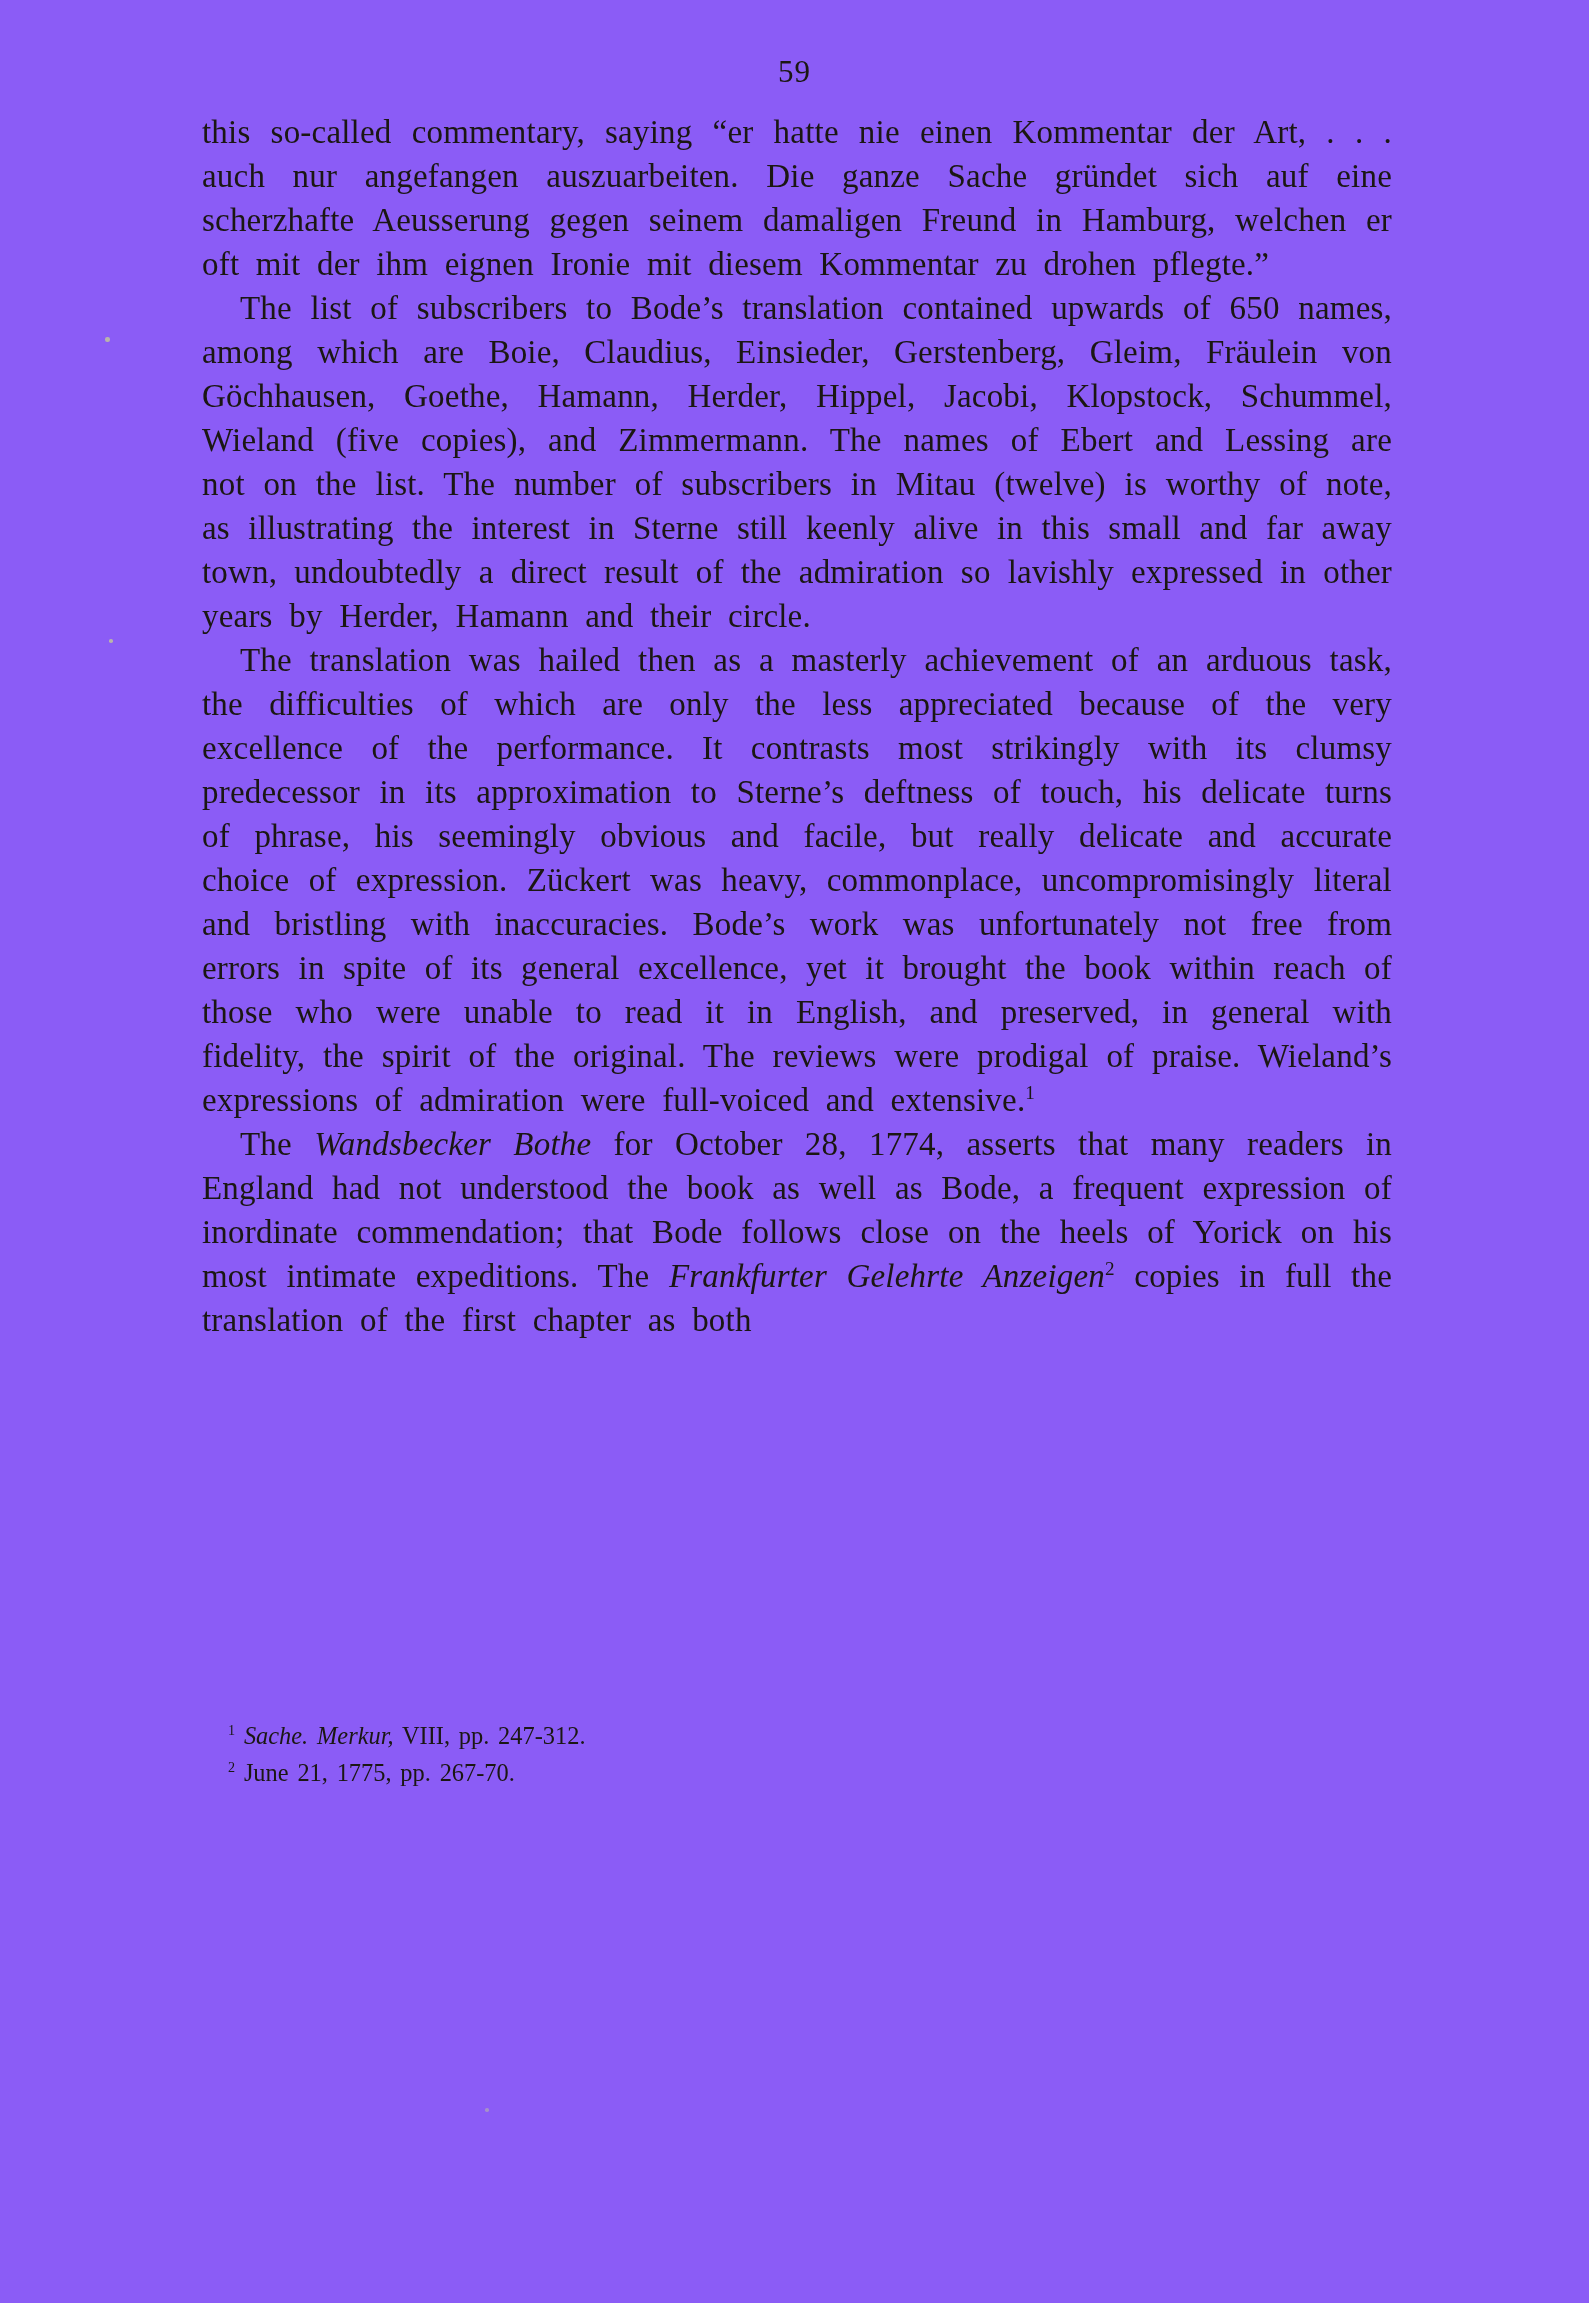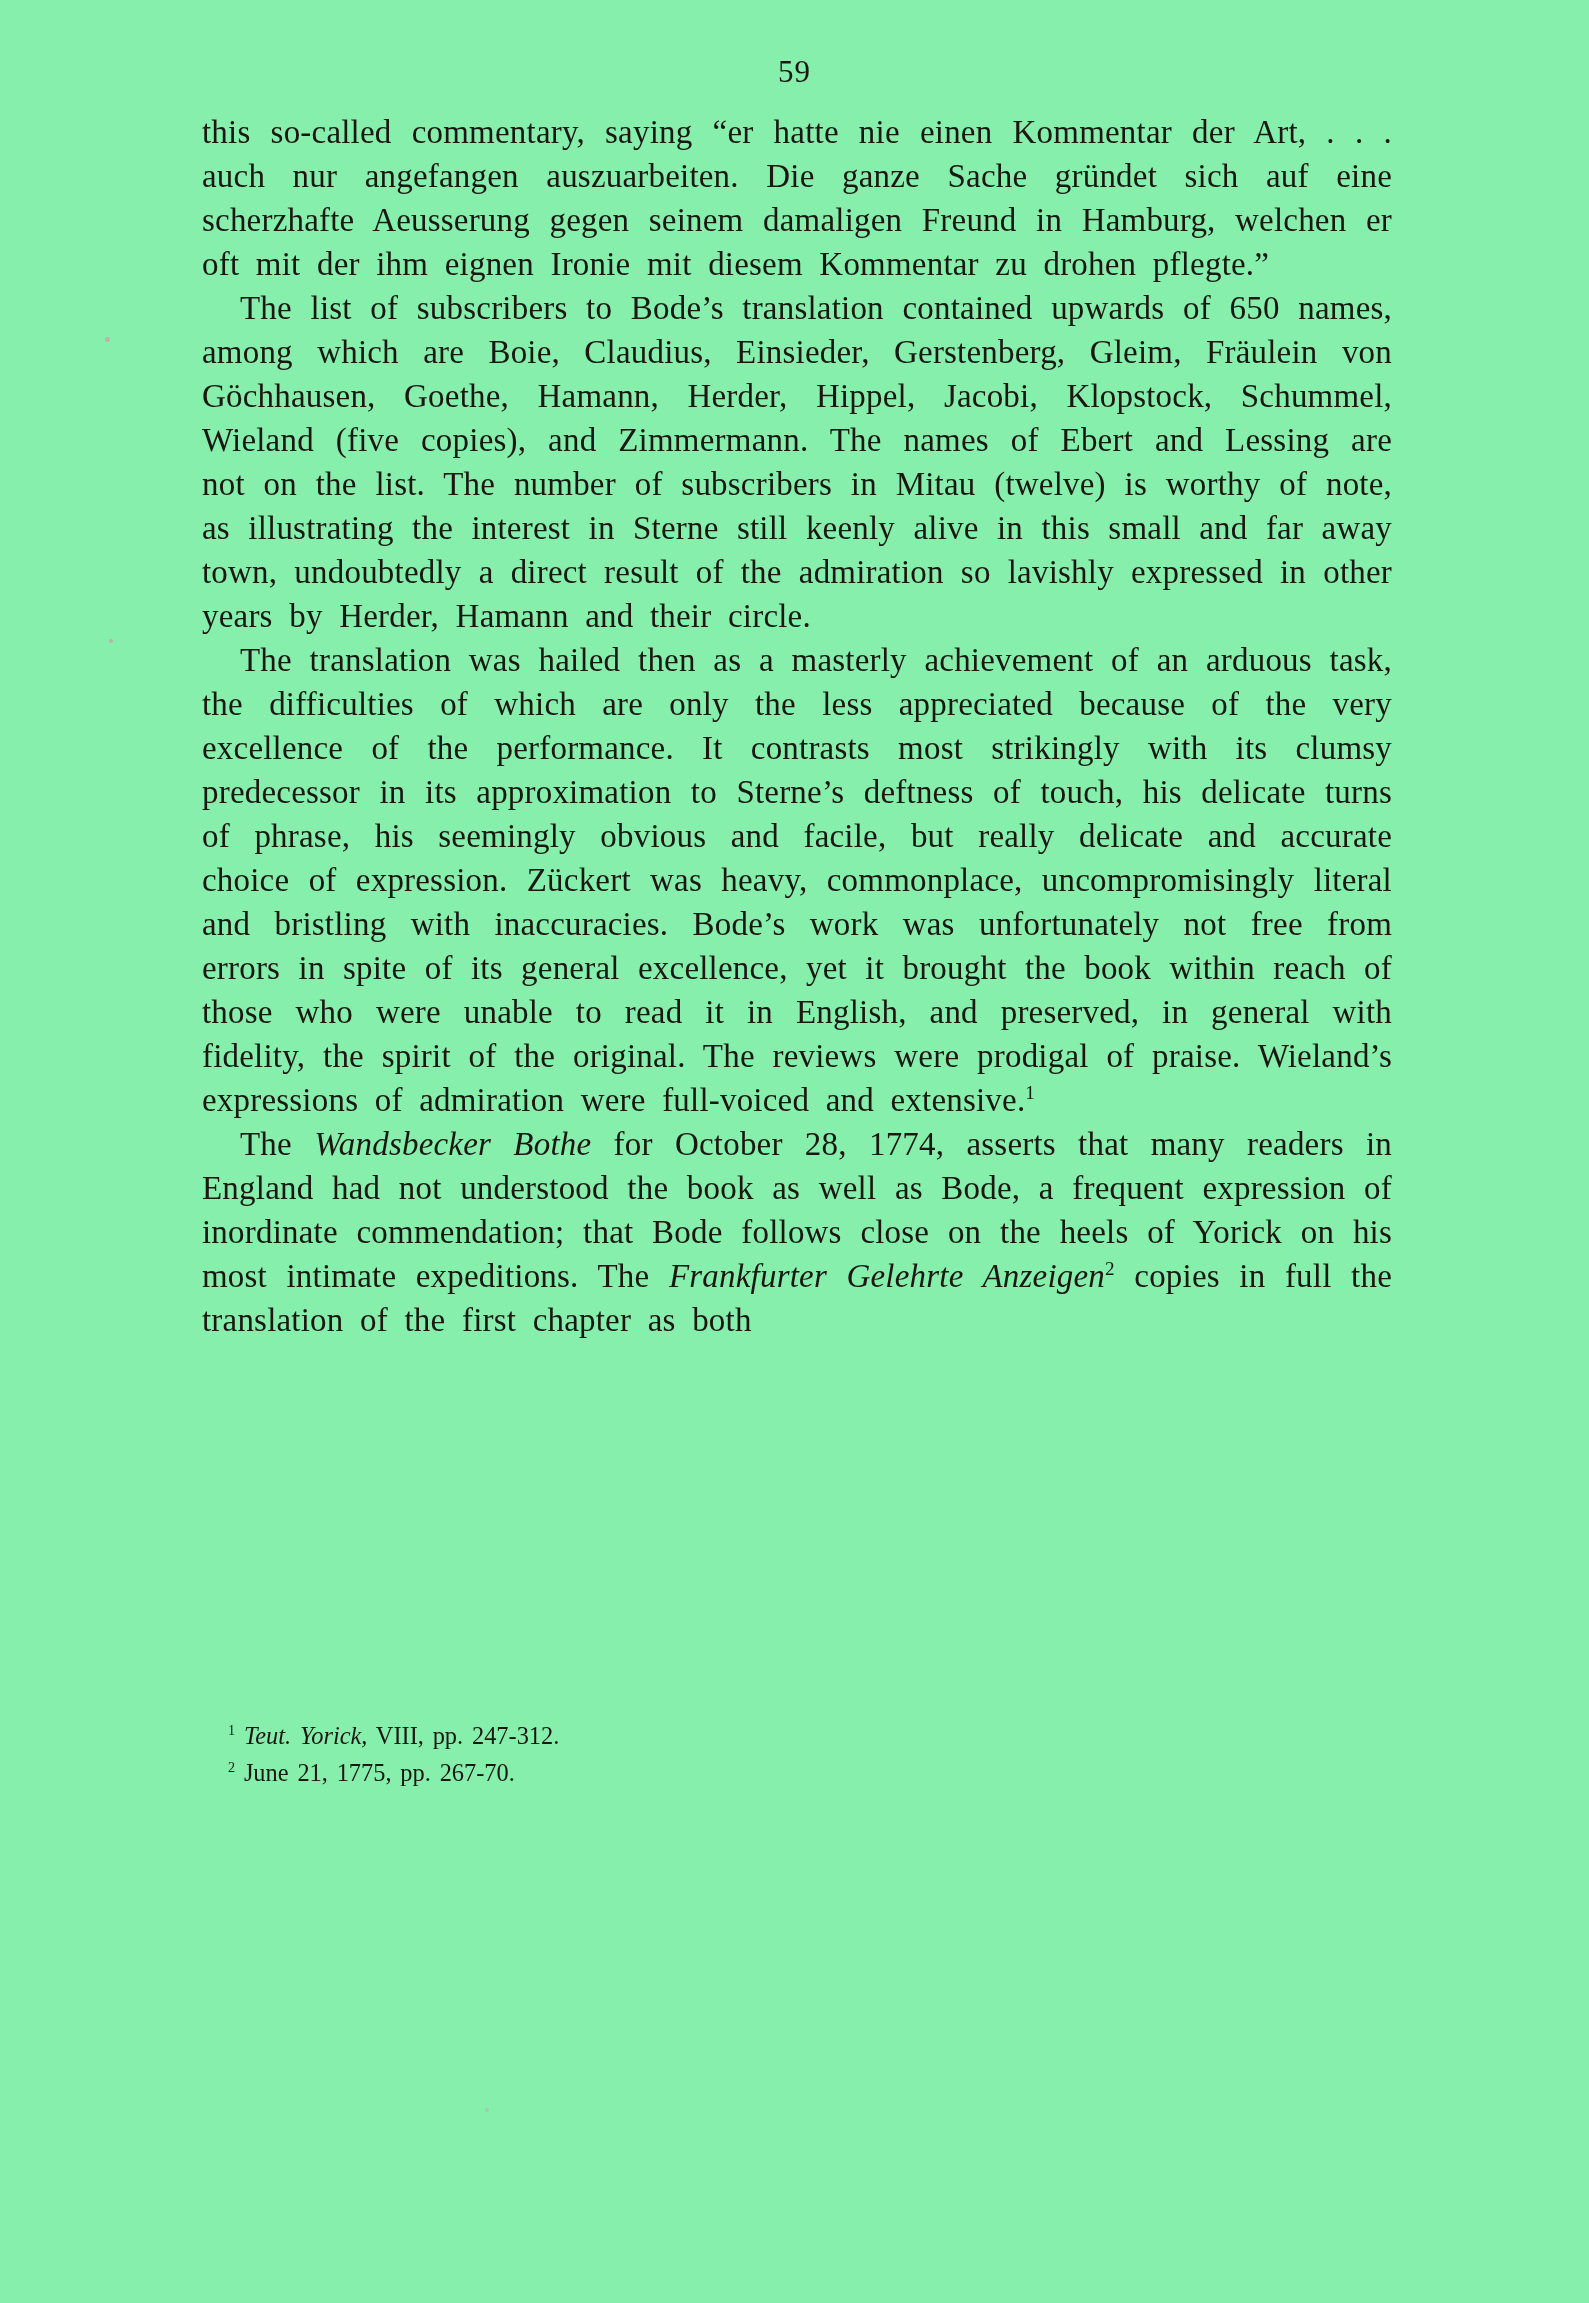--- a/index.html
+++ b/index.html
@@ -5,21 +5,21 @@
   html, body {
     margin: 0;
     padding: 0;
     background: #e8e6e1;
   }
   .page {
     position: relative;
     width: 1589px;
     height: 2303px;
     margin: 0 auto;
-    background: #86efac;
+    background: #8b5cf6;
     color: #1b1713;
     font-family: "Liberation Serif", "DejaVu Serif", serif;
     overflow: hidden;
   }
   .page-number {
     position: absolute;
     top: 54px;
     left: 0;
     width: 100%;
     text-align: center;
@@ -81,21 +81,21 @@
   <div class="page-number">59</div>
 
   <div class="text-block">
       <p class="para"><span>this so-called commentary, saying “er hatte nie einen Kommentar der Art, . . . auch nur angefangen auszuarbeiten. Die ganze Sache gründet sich auf eine scherzhafte Aeusserung gegen seinem damaligen Freund in Hamburg, welchen er oft mit der ihm eignen Ironie mit diesem Kommentar zu drohen pflegte.”</span></p>
       <p class="para indent"><span>The list of subscribers to Bode’s translation contained upwards of 650 names, among which are Boie, Claudius, Einsieder, Gerstenberg, Gleim, Fräulein von Göchhausen, Goethe, Hamann, Herder, Hippel, Jacobi, Klopstock, Schummel, Wieland (five copies), and Zimmermann.  The names of Ebert and Lessing are not on the list.  The number of subscribers in Mitau (twelve) is worthy of note, as illustrating the interest in Sterne still keenly alive in this small and far away town, undoubtedly a direct result of the admiration so lavishly expressed in other years by Herder, Hamann and their circle.</span></p>
       <p class="para indent"><span>The translation was hailed then as a masterly achievement of an arduous task, the difficulties of which are only the less appreciated because of the very excellence of the performance.  It contrasts most strikingly with its clumsy predecessor in its approximation to Sterne’s deftness of touch, his delicate turns of phrase, his seemingly obvious and facile, but really delicate and accurate choice of expression.  Zückert was heavy, commonplace, uncompromisingly literal and bristling with inaccuracies.  Bode’s work was unfortunately not free from errors in spite of its general excellence, yet it brought the book within reach of those who were unable to read it in English, and preserved, in general with fidelity, the spirit of the original.  The reviews were prodigal of praise.  Wieland’s expressions of admiration were full-voiced and extensive.</span><sup>1</sup></p>
       <p class="para indent"><span>The </span><span class="italic">Wandsbecker Bothe</span><span> for October 28, 1774, asserts that many readers in England had not understood the book as well as Bode, a frequent expression of inordinate commendation; that Bode follows close on the heels of Yorick on his most intimate expeditions.  The </span><span class="italic">Frankfurter Gelehrte Anzeigen</span><sup>2</sup><span> copies in full the translation of the first chapter as both</span></p>
     </div>
 
   <div class="footnotes">
-      <div class="footnote"><sup>1</sup><span class="italic"> Teut. Yorick,</span><span> VIII, pp. 247-312.</span></div>
+      <div class="footnote"><sup>1</sup><span class="italic"> Sache. Merkur,</span><span> VIII, pp. 247-312.</span></div>
       <div class="footnote"><sup>2</sup><span> June 21, 1775, pp. 267-70.</span></div>
     </div>
 
   <span class="speck speck-1"></span>
   <span class="speck speck-2"></span>
   <span class="speck speck-3"></span>
 </div>
 
 
 </body></html>

